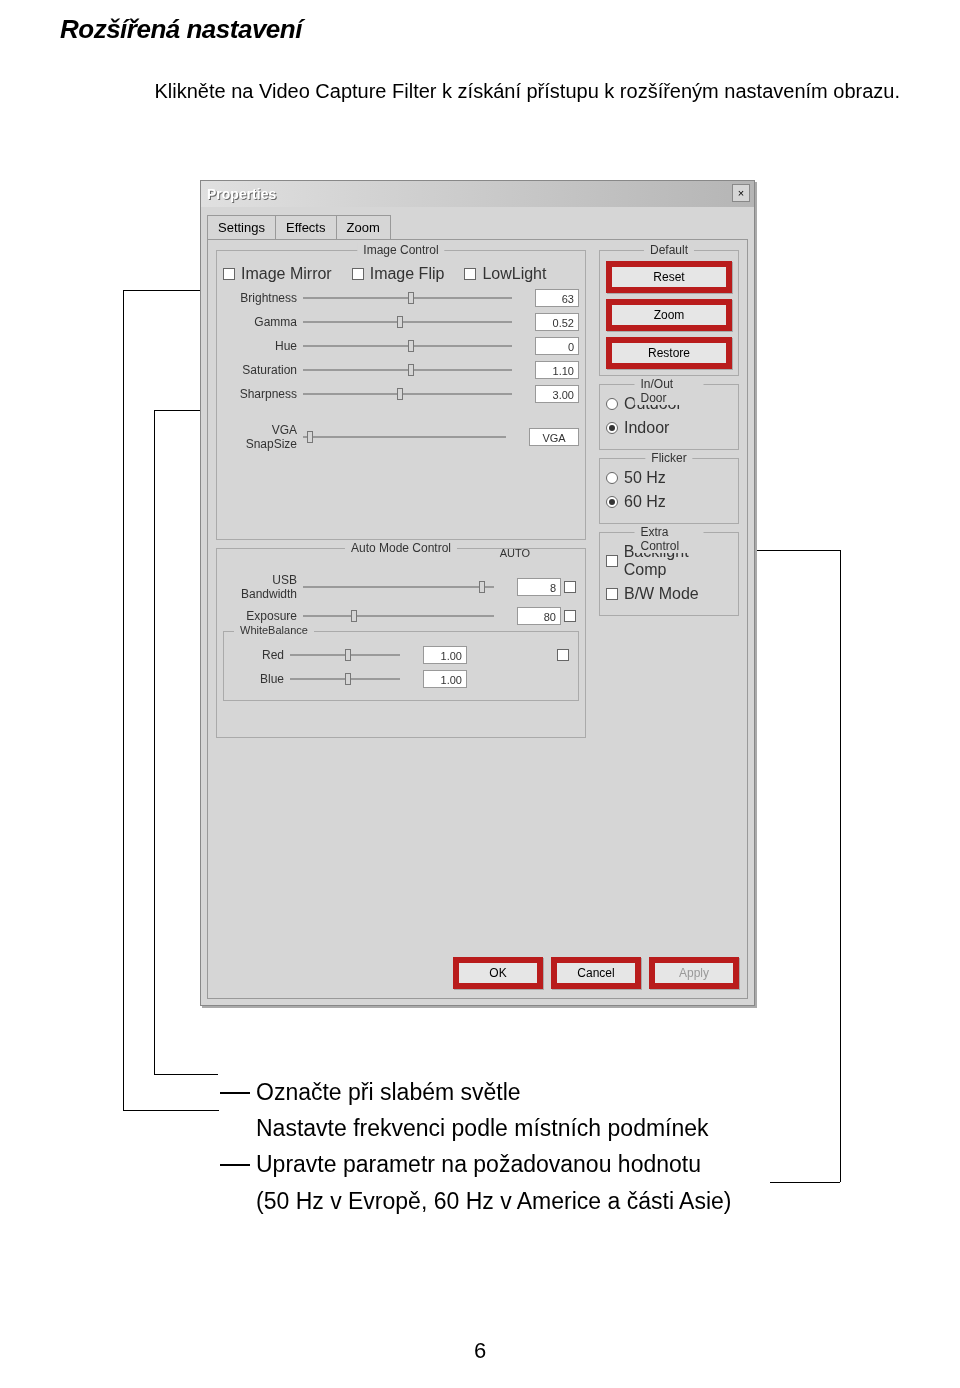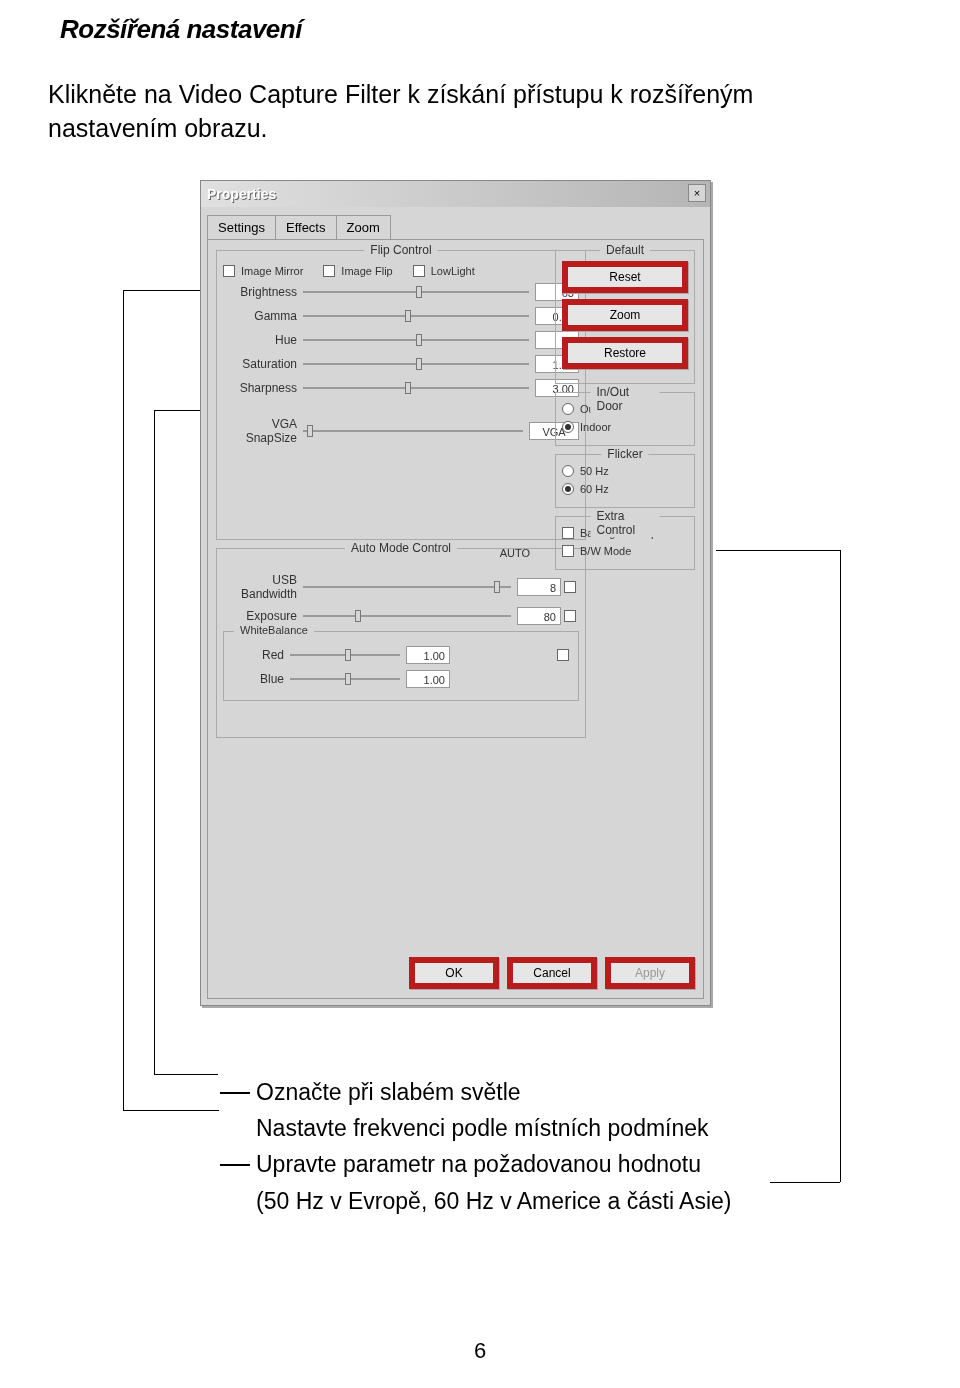--- a/index.html
+++ b/index.html
@@ -15,31 +15,32 @@
     position: absolute;
     left: 60px;
     top: 14px;
     font-size: 26px;
     font-weight: bold;
     font-style: italic;
     letter-spacing: -0.5px;
   }
   .intro-text {
     position: absolute;
-    left: 48px;
+    left: 60px;
     top: 78px;
-    font-size: 25px;
+    font-size: 20px;
     line-height: 1.35;
     width: 840px;
+    text-align: right;
   }
   .dialog {
     position: absolute;
     left: 200px;
     top: 180px;
-    width: 511px;
+    width: 555px;
     background: #d6d6d6;
     border: 1px solid #888;
     box-shadow: 2px 2px 0 #aaa;
   }
   .titlebar {
     background: #bfbfbf;
     background-image: linear-gradient(to right, #e0e0e0 0%, #b5b5b5 100%);
     height: 26px;
     display: flex;
     align-items: center;
@@ -131,40 +132,40 @@
   .hbox { display: flex; align-items: center; gap: 6px; margin-bottom: 6px; }
   .checkbox-box {
     width: 12px; height: 12px; border: 1px solid #666; background: #fff;
   }
   .radio-box {
     width: 12px; height: 12px; border: 1px solid #666; border-radius: 50%; background: #fff; display:inline-block; position:relative;
   }
   .radio-box.checked::after {
     content:""; position:absolute; width:6px; height:6px; background:#333; border-radius:50%; left:2px; top:2px;
   }
-  .label { font-size: 11px; color:#333; }
+  .label { font-size: 16px; color:#333; }
   .row {
     display: flex; align-items: center; margin-bottom: 6px;
   }
   .row .rlabel {
     width: 80px; text-align: right; font-size: 12px; color:#333; padding-right:6px;
   }
   .slider {
     flex: 1;
     height: 18px;
     position: relative;
   }
   .slider-track {
     position: absolute; left:0; right:0; top:8px; height:2px; background:#9a9a9a;
   }
   .slider-thumb {
     position: absolute; top:3px; width:6px; height:12px; background:#d6d6d6; border:1px solid #777; left:50%;
   }
   .valbox {
-    width: 44px; height:18px; border:1px solid #999; background:#fff; margin-left:6px; font-size:11px; line-height:18px; padding:0 4px; text-align:right; color:#333;
+    width: 44px; height:18px; border:1px solid #999; background:#fff; margin-left:23px; font-size:11px; line-height:18px; padding:0 4px; text-align:right; color:#333;
   }
   .valbox.txt { text-align:center; width:50px; }
   .btn {
     border:6px solid #b91c1c; background:#e6e6e6; font-size:12px; padding:3px 0; text-align:center; margin-bottom:6px; box-shadow:1px 1px 0 #aaa;
   }
   .btn.dim { color:#999; }
   .inner-group {
     border: 1px solid #aaa;
     padding: 10px 6px 6px 6px;
     margin-top:6px;
@@ -236,21 +237,21 @@
   <div class="tabrow">
     <div class="tab active">Settings</div>
     <div class="tab">Effects</div>
     <div class="tab">Zoom</div>
   </div>
   <div class="tab-panel">
 
     <div class="left-stack">
 
       <div class="group" style="height:290px;">
-        <span class="group-title">Flip Control</span>
+        <span class="group-title">Image Control</span>
         <div class="hbox" style="margin-top:4px;">
           <span class="checkbox-box"></span>
           <span class="label">Image Mirror</span>
           <span style="width:8px;"></span>
           <span class="checkbox-box"></span>
           <span class="label">Image Flip</span>
           <span style="width:8px;"></span>
           <span class="checkbox-box"></span>
           <span class="label">LowLight</span>
         </div>
@@ -353,21 +354,21 @@
                 <div class="slider-track"></div>
                 <div class="slider-thumb" style="left:50%"></div>
               </div>
             <div class="valbox">1.00</div>
           </div>
         </div>
       </div>
     </div>
 
     <div class="right-stack">
-      <div class="group" style="padding-bottom:8px;">
+      <div class="group" style="padding-bottom:0;">
         <span class="group-title">Default</span>
         <div class="btn">Reset</div>
         <div class="btn">Zoom</div>
         <div class="btn">Restore</div>
       </div>
 
       <div class="group">
         <span class="group-title">In/Out Door</span>
         <div class="hbox">
             <span class="radio-box"></span>

